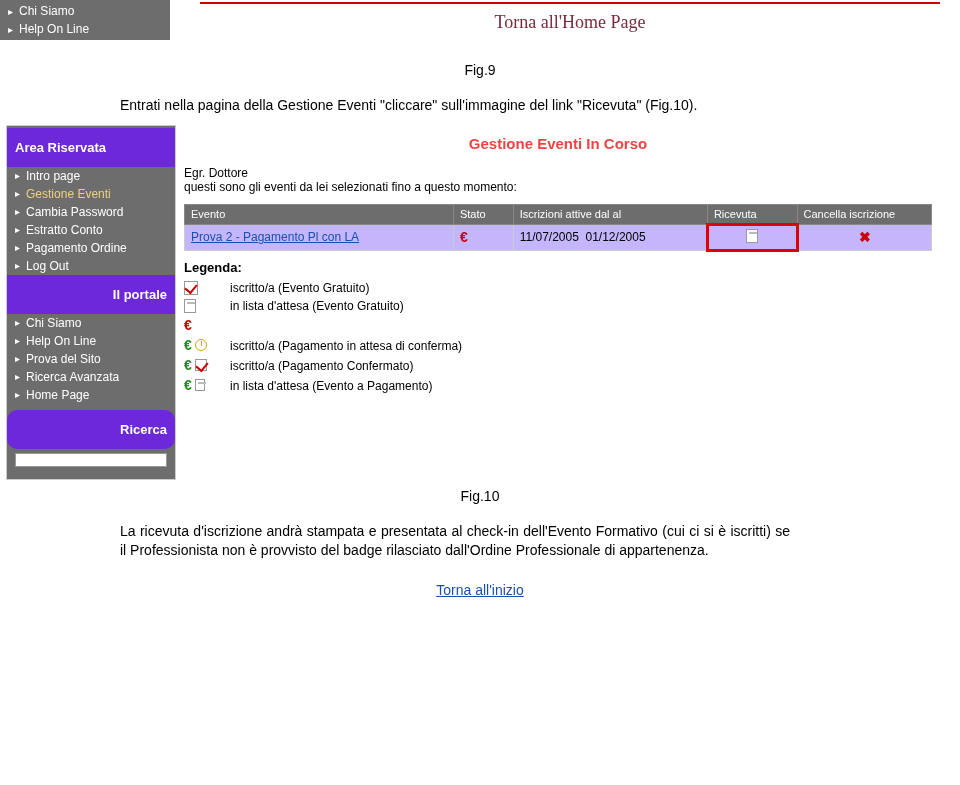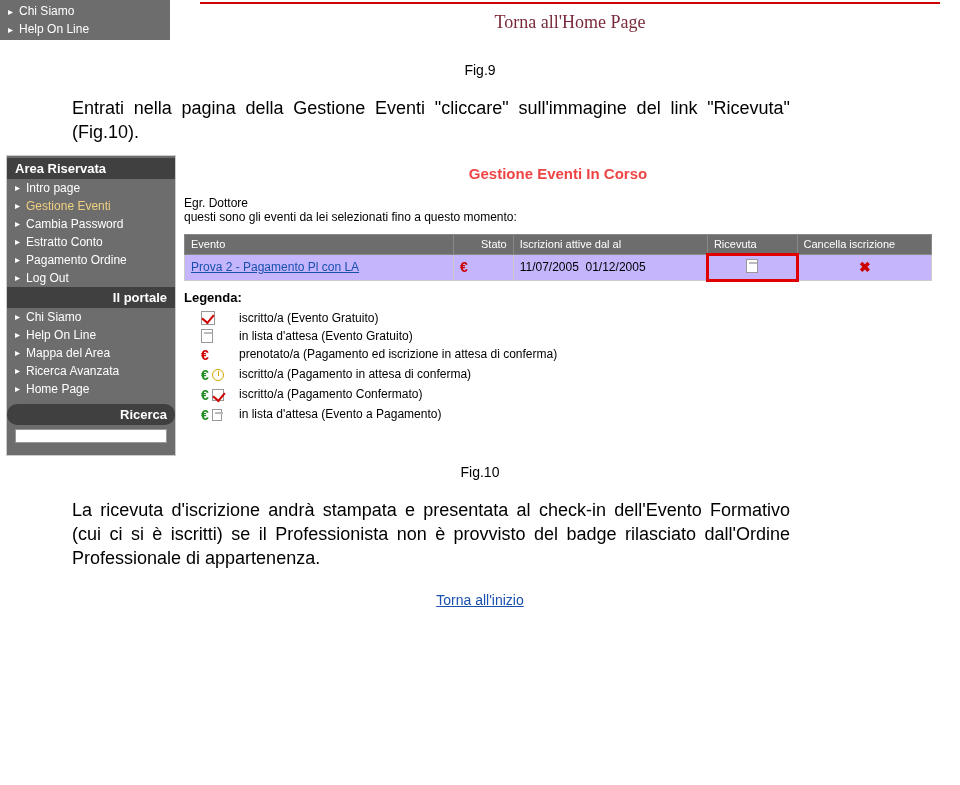--- a/index.html
+++ b/index.html
@@ -9,35 +9,35 @@
     .top-section { display: flex; align-items: flex-start; }
     .sidebar-top { width: 170px; background: #6d6d6d; color: #fff; font-size: 12px; padding: 2px 0; }
     .sidebar-item { display: flex; align-items: center; padding: 2px 8px; }
     .sidebar-item .bullet { color: #fff; margin-right: 6px; font-size: 10px; }
     .sidebar-item.yellow-text { color: #f0d080; }
     .header-box { flex: 1; margin-left: 10px; }
     .red-line { border-top: 2px solid #c00; margin: 2px 20px 8px 20px; }
     .home-link { text-align: center; color: #7b2a3a; font-family: Georgia, serif; font-size: 18px; margin-top: 8px; }
     
     
-    .body-para { margin: 18px 170px 10px 72px; font-size: 18px; text-align: justify; line-height: 1.35; }
+    .body-para { margin: 18px 170px 10px 120px; font-size: 14px; text-align: justify; line-height: 1.35; }
     .fig-label { text-align: center; font-size: 14px; margin: 6px 0 4px 0; }
     
     
     .screenshot { display: flex; margin: 8px 20px 8px 6px; }
     .sidebar-main { width: 170px; background: #6d6d6d; color: #fff; font-size: 12px; padding: 2px 0 8px 0; border: 1px solid #ccc; }
-    .section-header { background: #404040; color: #fff; font-weight: bold; font-size: 13px; padding: 3px 8px; }
+    .section-header { background: #6d28d9; color: #fff; font-weight: bold; font-size: 13px; padding: 12px 8px; }
     .content-col { flex: 1; background: #fff; padding: 0 8px; font-size: 12px; }
     .content-title { color: #ef4444; font-weight: bold; font-size: 15px; text-align: center; margin: 10px 0 14px 0; }
     .event-table { width: 100%; border-collapse: collapse; font-size: 12px; margin-top: 10px; }
     .event-table th { background: #6d6d6d; color: #fff; font-weight: normal; text-align: left; padding: 3px 6px; border: 1px solid #888; font-size: 11px; }
     .event-table td { background: #c4b5fd; padding: 3px 6px; border: 1px solid #ccc; }
     .red-highlight { border: 3px solid #e00000 !important; }
     .legend-title { font-weight: bold; font-size: 13px; margin: 8px 0 4px 0; }
-    .legend-row { display: flex; align-items: flex-start; padding: 2px 0; gap: 8px; margin-left: 17px; }
+    .legend-row { display: flex; align-items: flex-end; padding: 2px 0; gap: 16px; }
     .legend-icon { width: 30px; display: flex; align-items: center; justify-content: flex-start; }
     .link-blue { color: #1950b0; text-decoration: underline; text-align: center; display: block; margin: 22px auto 8px auto; font-size: 14px; }
     
     
     .ico { display: inline-block; width: 14px; height: 14px; }
     .ico-check { border: 1px solid #999; position: relative; }
     .ico-check::after { content: ""; position: absolute; left: 2px; top: 0px; width: 6px; height: 9px; border-right: 2px solid #c00; border-bottom: 2px solid #c00; transform: rotate(40deg); }
     .ico-doc { border: 1px solid #999; background: #fff; position: relative; width: 12px; height: 14px; }
     .ico-doc::after { content:""; position:absolute; left:2px; top:2px; width:8px; height:2px; background:#bbb; }
     .ico-euro { color: #c00; font-weight: bold; font-size: 14px; }
@@ -102,21 +102,21 @@
     <div class="sidebar-item">
         <span class="bullet">▸</span>
         <span>Chi Siamo</span>
       </div>
     <div class="sidebar-item">
         <span class="bullet">▸</span>
         <span>Help On Line</span>
       </div>
     <div class="sidebar-item">
         <span class="bullet">▸</span>
-        <span>Mappa del Area</span>
+        <span>Prova del Sito</span>
       </div>
     <div class="sidebar-item">
         <span class="bullet">▸</span>
         <span>Ricerca Avanzata</span>
       </div>
     <div class="sidebar-item" style="margin-bottom:6px;">
         <span class="bullet">▸</span>
         <span>Home Page</span>
       </div>
     <div class="section-header" style="text-align:right;border-radius:10px;">Ricerca</div>
@@ -125,21 +125,21 @@
 
   <div class="content-col">
     <div class="content-title">Gestione Eventi In Corso</div>
     <div>Egr. Dottore</div>
     <div>questi sono gli eventi da lei selezionati fino a questo momento:</div>
 
     <table class="event-table">
       <thead>
         <tr>
           <th style="width:36%;">Evento</th>
-          <th style="width:8%;text-align:right;">Stato</th>
+          <th style="width:8%;">Stato</th>
           <th style="width:26%;">Iscrizioni attive dal al</th>
           <th style="width:12%;">Ricevuta</th>
           <th style="width:18%;">Cancella iscrizione</th>
         </tr>
       </thead>
       <tbody>
         <tr>
           <td><span style="color:#1950b0;text-decoration:underline;">Prova 2 - Pagamento Pl con LA</span></td>
           <td><span class="ico-euro">€</span></td>
           <td><span>11/07/2005</span>&nbsp;&nbsp;<span>01/12/2005</span></td>
@@ -159,21 +159,20 @@
     <div class="legend-row">
       <span class="legend-icon">
           <span class="ico ico-doc"></span>
         </span>
       <span>in lista d'attesa (Evento Gratuito)</span>
     </div>
     <div class="legend-row">
       <span class="legend-icon">
           <span class="ico-euro">€</span>
         </span>
-      <span>prenotato/a (Pagamento ed iscrizione in attesa di conferma)</span>
     </div>
     <div class="legend-row">
       <span class="legend-icon"><span class="ico-euro-green">€</span>&nbsp;<span class="ico ico-clock"></span></span>
       <span>iscritto/a (Pagamento in attesa di conferma)</span>
     </div>
     <div class="legend-row">
       <span class="legend-icon"><span class="ico-euro-green">€</span>&nbsp;<span class="ico ico-check" style="width:12px;height:12px;"></span></span>
       <span>iscritto/a (Pagamento Confermato)</span>
     </div>
     <div class="legend-row">

